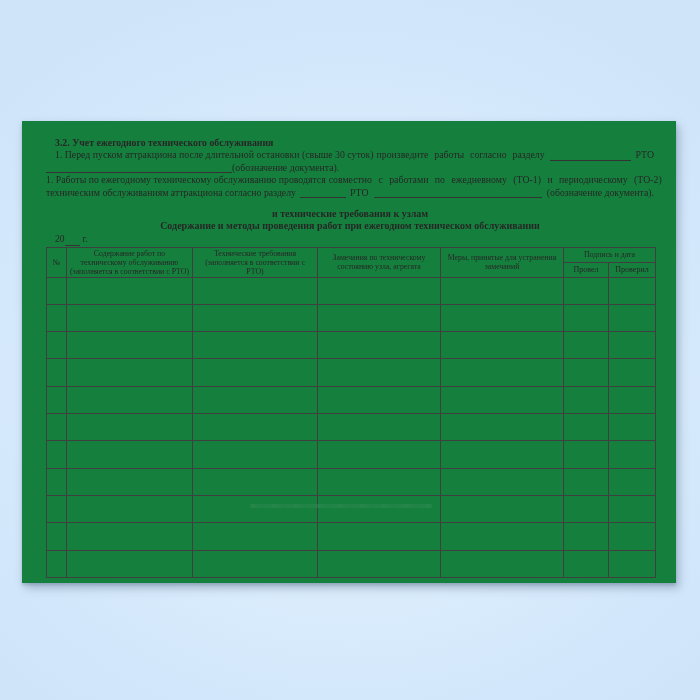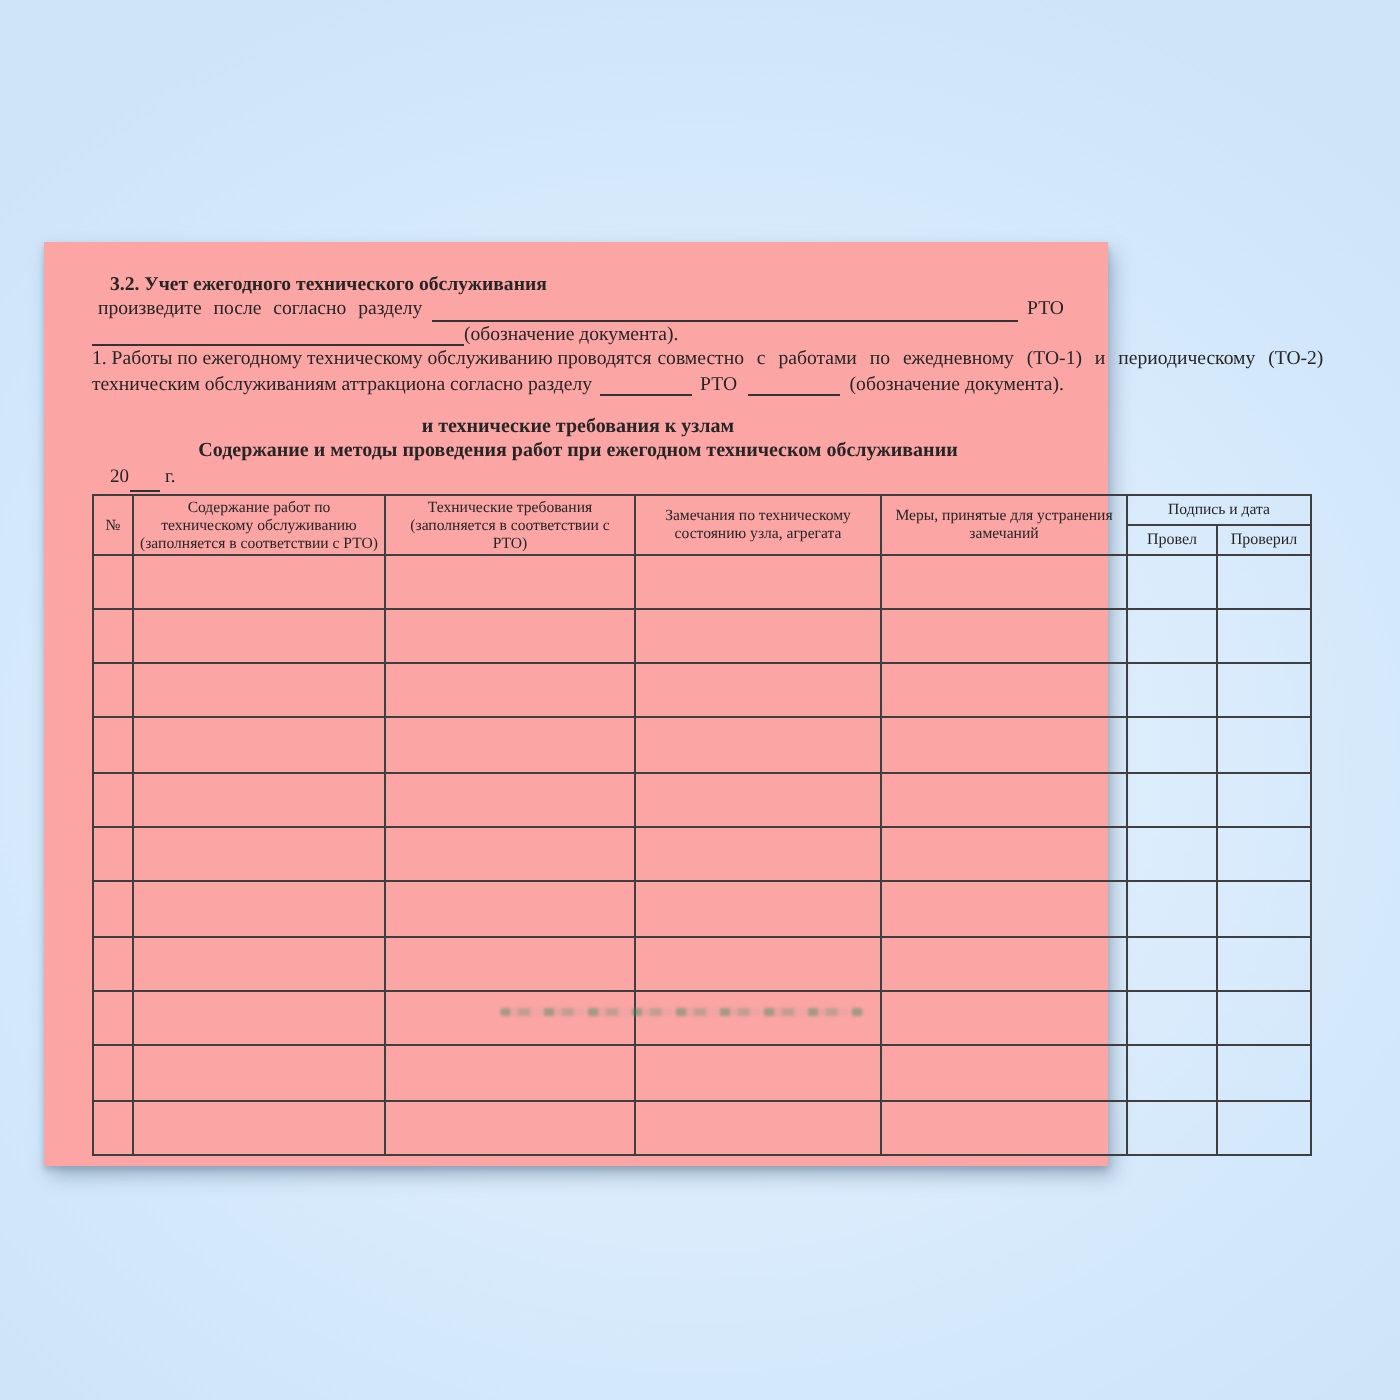--- a/index.html
+++ b/index.html
@@ -3,22 +3,22 @@
 <meta charset="utf-8">
 <style>
   html,body{margin:0;padding:0;}
   body{
     width:700px;height:700px;position:relative;overflow:hidden;
     background:radial-gradient(ellipse 70% 60% at 50% 55%, #e9f4fe 0%, #dcedfc 45%, #d2e7fb 80%, #cfe4f9 100%);
     font-family:"Liberation Serif","DejaVu Serif",serif;
     color:#262626;
   }
   .sheet{
-    position:absolute;left:22px;top:121px;width:532px;height:462px;
-    background:#fca5a5;
+    position:absolute;left:22px;top:121px;width:654px;height:462px;
+    background:#15803d;
     box-shadow:3px 5px 9px rgba(96,120,145,.45), 0 2px 3px rgba(96,120,145,.35);
   }
   .sheet-inner{position:absolute;left:24px;right:22px;top:16px;}
   .tline{font-size:9.8px;line-height:12.4px;white-space:nowrap;}
   .bold{font-weight:bold;}
   .indent{text-indent:9px;}
   .flexline{display:flex;align-items:baseline;}
   .blank{border-bottom:1px solid #333;height:10px;align-self:flex-end;}
   .blank.grow{flex:1 1 auto;margin:0 5px 1px 5px;}
   .blank.fixed186{flex:0 0 186px;margin-bottom:1px;}
@@ -49,21 +49,22 @@
 </style>
 </head>
 <body>
 
 <div class="sheet">
   <div class="sheet-inner">
 
     <div class="tline bold indent">3.2. Учет ежегодного технического обслуживания</div>
 
     <div class="tline flexline">
-      <span class="tail1">произведите после согласно разделу</span>
+      <span class="indent">1. Перед пуском аттракциона после длительной остановки (свыше 30 суток)</span>
+      <span class="tail1">произведите работы согласно разделу</span>
       <span class="blank grow"></span>
       <span>РТО</span>
     </div>
 
     <div class="tline flexline">
       <span class="blank fixed186"></span>
       <span>(обозначение документа).</span>
     </div>
 
     <div class="tline">

